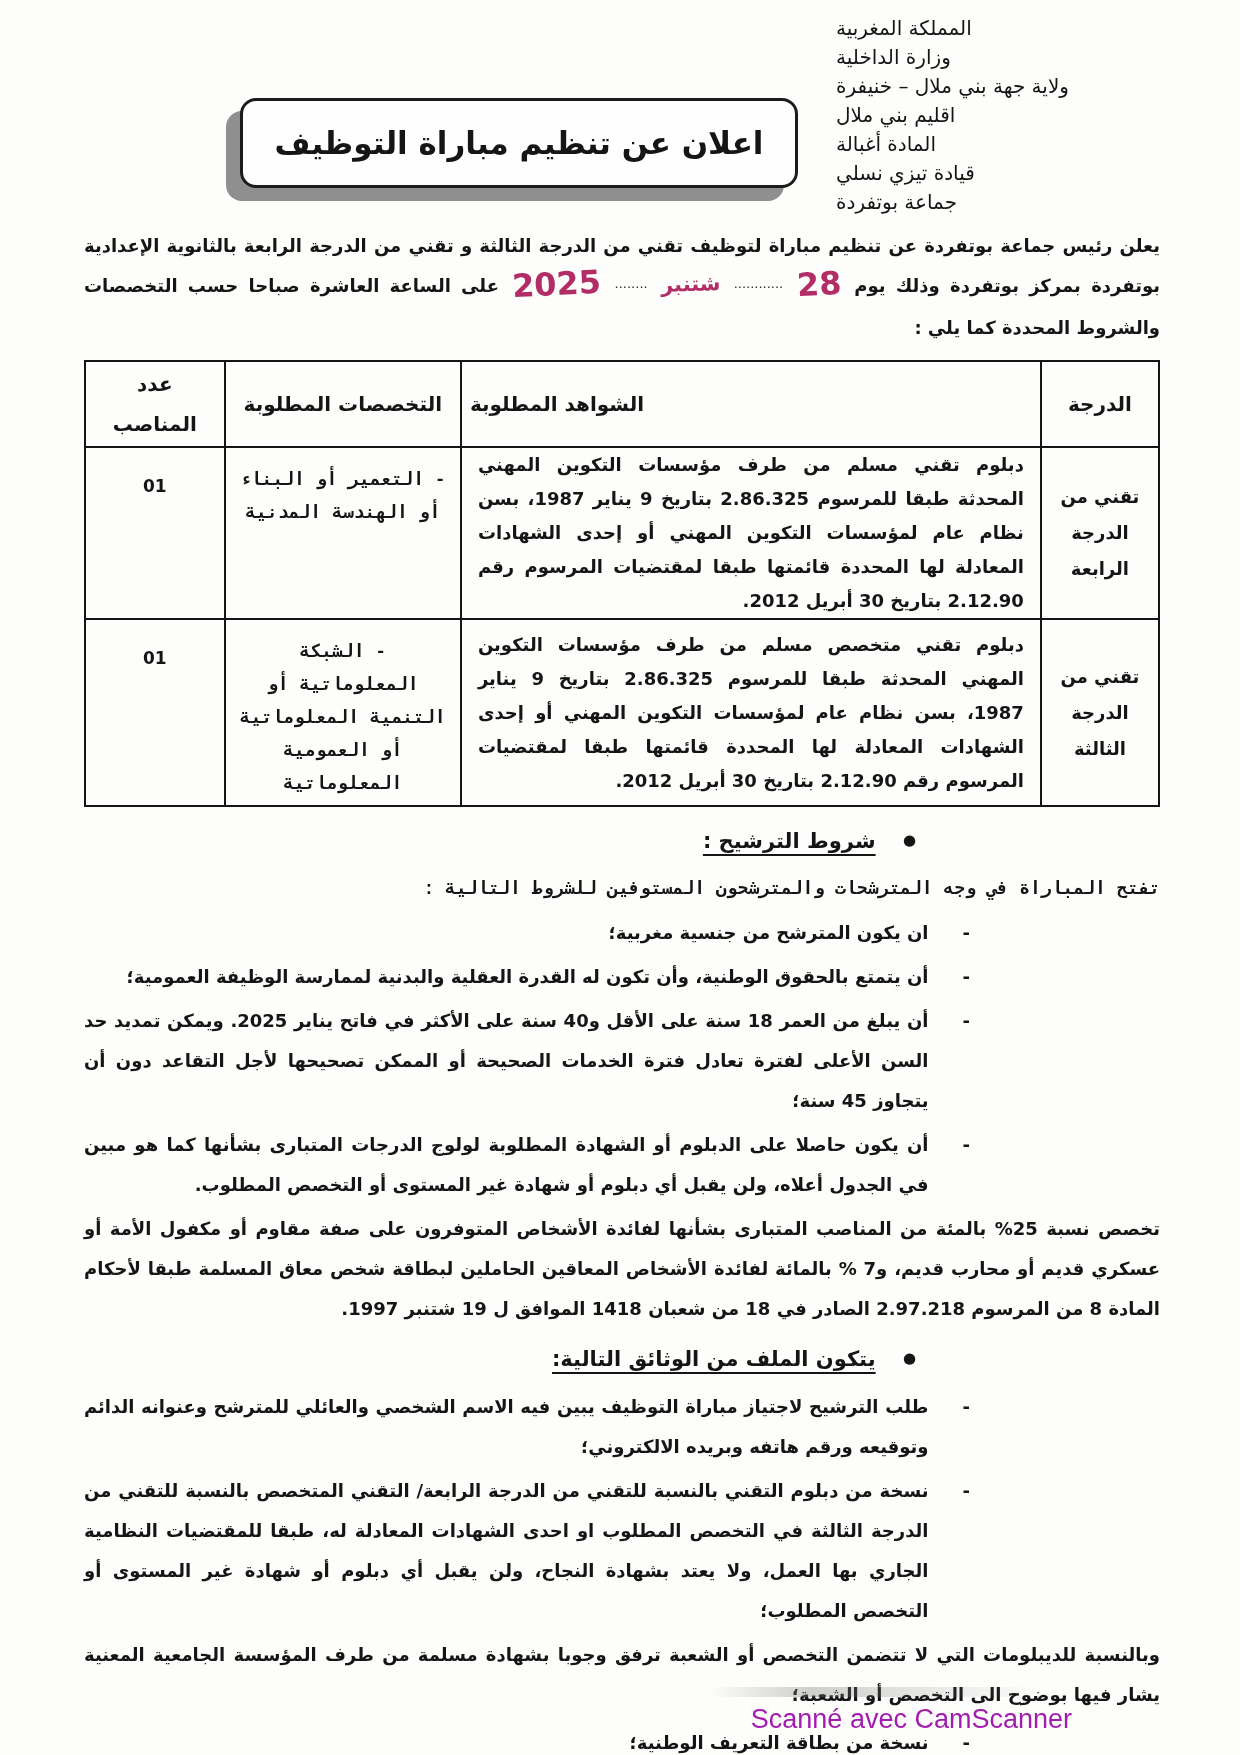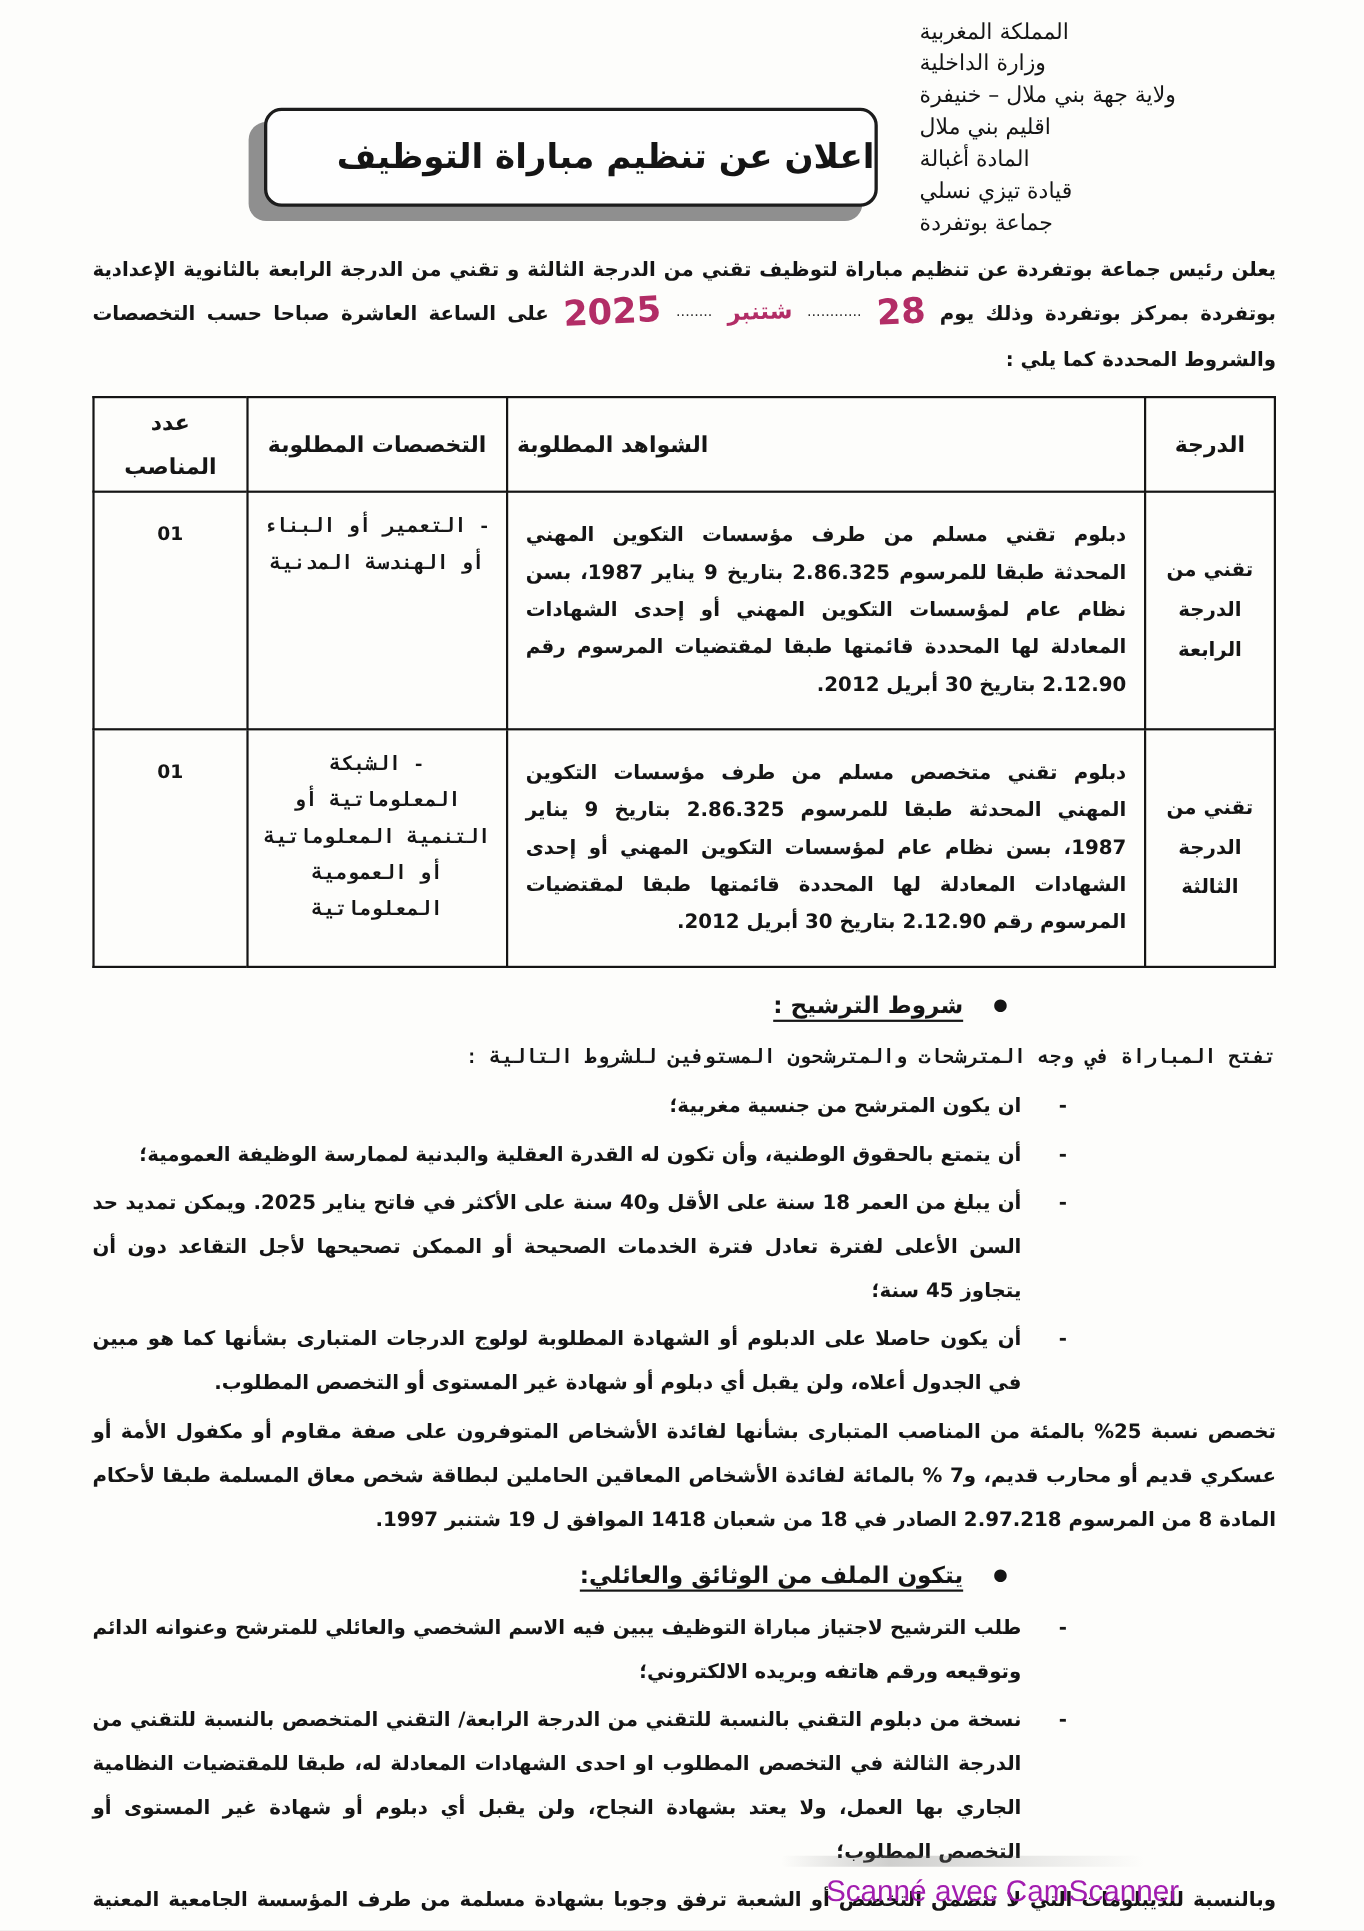--- a/index.html
+++ b/index.html
@@ -17,21 +17,21 @@
     position:absolute;top:14px;right:52px;width:352px;
     direction:rtl;text-align:left;
     font-size:20px;font-weight:normal;line-height:29px;
   }
   
   .title-box{
     position:absolute;top:98px;left:240px;width:552px;height:84px;
     background:#fefefe;
     border:3px solid #1c1c1c;border-radius:16px;
     box-shadow:-14px 13px 0 #8f8f8f;
-    display:flex;align-items:center;justify-content:flex-end;
+    display:flex;align-items:center;justify-content:center;
   }
   .title-box .title-text{
     font-size:31px;font-weight:bold;direction:rtl;
   }
   
   .content{
     position:absolute;top:226px;right:80px;left:84px;
     direction:rtl;
     font-size:18px;font-weight:bold;line-height:40px;
   }
@@ -55,21 +55,21 @@
   }
   .jobs-table th,.jobs-table td{
     border:2px solid #151515;
   }
   .jobs-table th{
     font-size:20px;height:46px;text-align:center;padding:2px 8px;
   }
   .jobs-table th.cert-h{text-align:left;margin-top:44px;}
   .cert-cell{
     text-align:justify;vertical-align:middle;
-    padding:22px 16px;line-height:34px;font-size:18px;
+    padding:0 16px;line-height:34px;font-size:18px;
   }
   .grade-cell{
     text-align:center;vertical-align:middle;
     line-height:36px;font-size:18px;padding:4px;
   }
   .spec-cell{
     text-align:center;vertical-align:top;
     padding:16px 12px 4px 12px;line-height:33px;font-size:18px;font-family:Liberation Mono, monospace;
   }
   .pos-cell{
@@ -195,21 +195,21 @@
         <div class="dash-item">
           <span class="dash">-</span>
           <span class="item-text">أن يكون حاصلا على الدبلوم أو الشهادة المطلوبة لولوج الدرجات المتبارى بشأنها كما هو مبين في الجدول أعلاه، ولن يقبل أي دبلوم أو شهادة غير المستوى أو التخصص المطلوب.</span>
         </div>
       </div>
 
     <p class="para">تخصص نسبة 25% بالمئة من المناصب المتبارى بشأنها لفائدة الأشخاص المتوفرون على صفة مقاوم أو مكفول الأمة أو عسكري قديم أو محارب قديم، و7 % بالمائة لفائدة الأشخاص المعاقين الحاملين لبطاقة شخص معاق المسلمة طبقا لأحكام المادة 8 من المرسوم 2.97.218 الصادر في 18 من شعبان 1418 الموافق ل 19 شتنبر 1997.</p>
 
     <div class="section-heading">
       <span class="bullet">●</span>
-      <span class="heading-text">يتكون الملف من الوثائق والعائلي:</span>
+      <span class="heading-text">يتكون الملف من الوثائق التالية:</span>
     </div>
 
     <div class="dash-list">
         <div class="dash-item">
           <span class="dash">-</span>
           <span class="item-text">طلب الترشيح لاجتياز مباراة التوظيف يبين فيه الاسم الشخصي والعائلي للمترشح وعنوانه الدائم وتوقيعه ورقم هاتفه وبريده الالكتروني؛</span>
         </div>
         <div class="dash-item">
           <span class="dash">-</span>
           <span class="item-text">نسخة من دبلوم التقني بالنسبة للتقني من الدرجة الرابعة/ التقني المتخصص بالنسبة للتقني من الدرجة الثالثة في التخصص المطلوب او احدى الشهادات المعادلة له، طبقا للمقتضيات النظامية الجاري بها العمل، ولا يعتد بشهادة النجاح، ولن يقبل أي دبلوم أو شهادة غير المستوى أو التخصص المطلوب؛</span>

